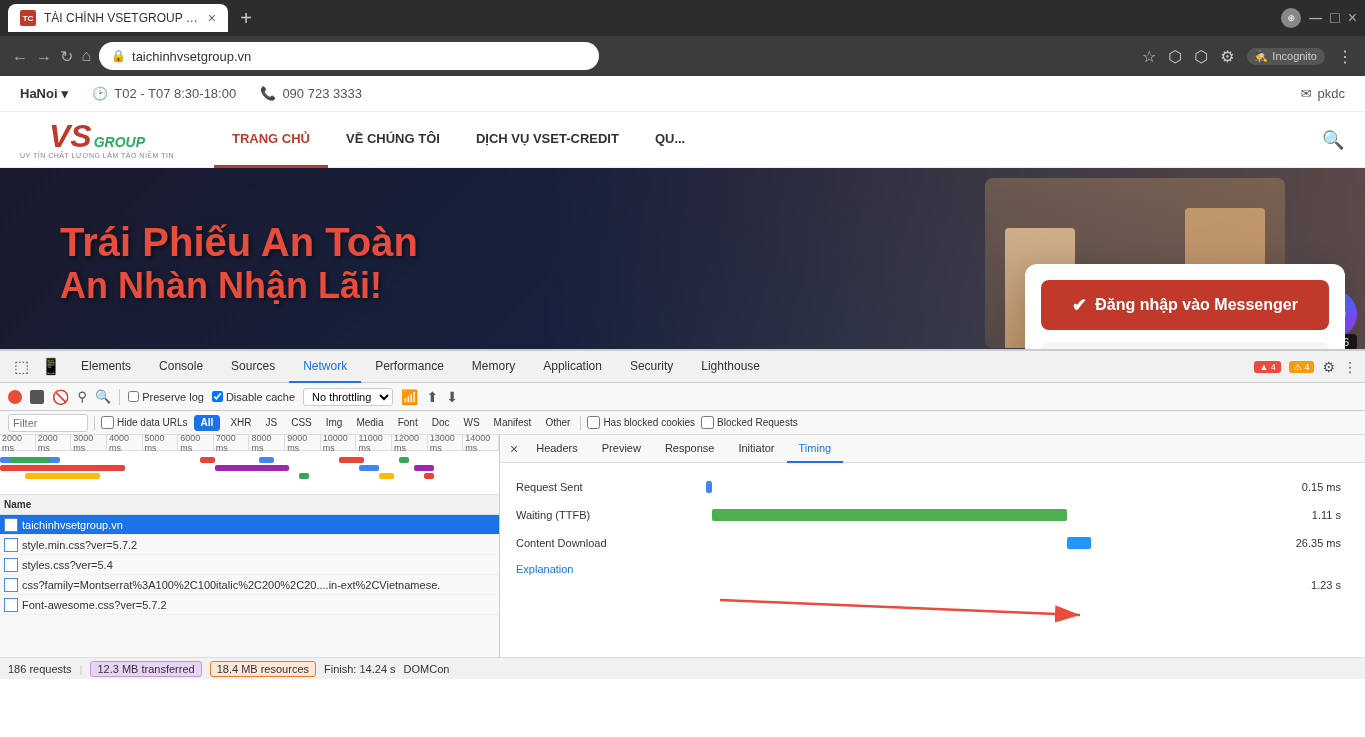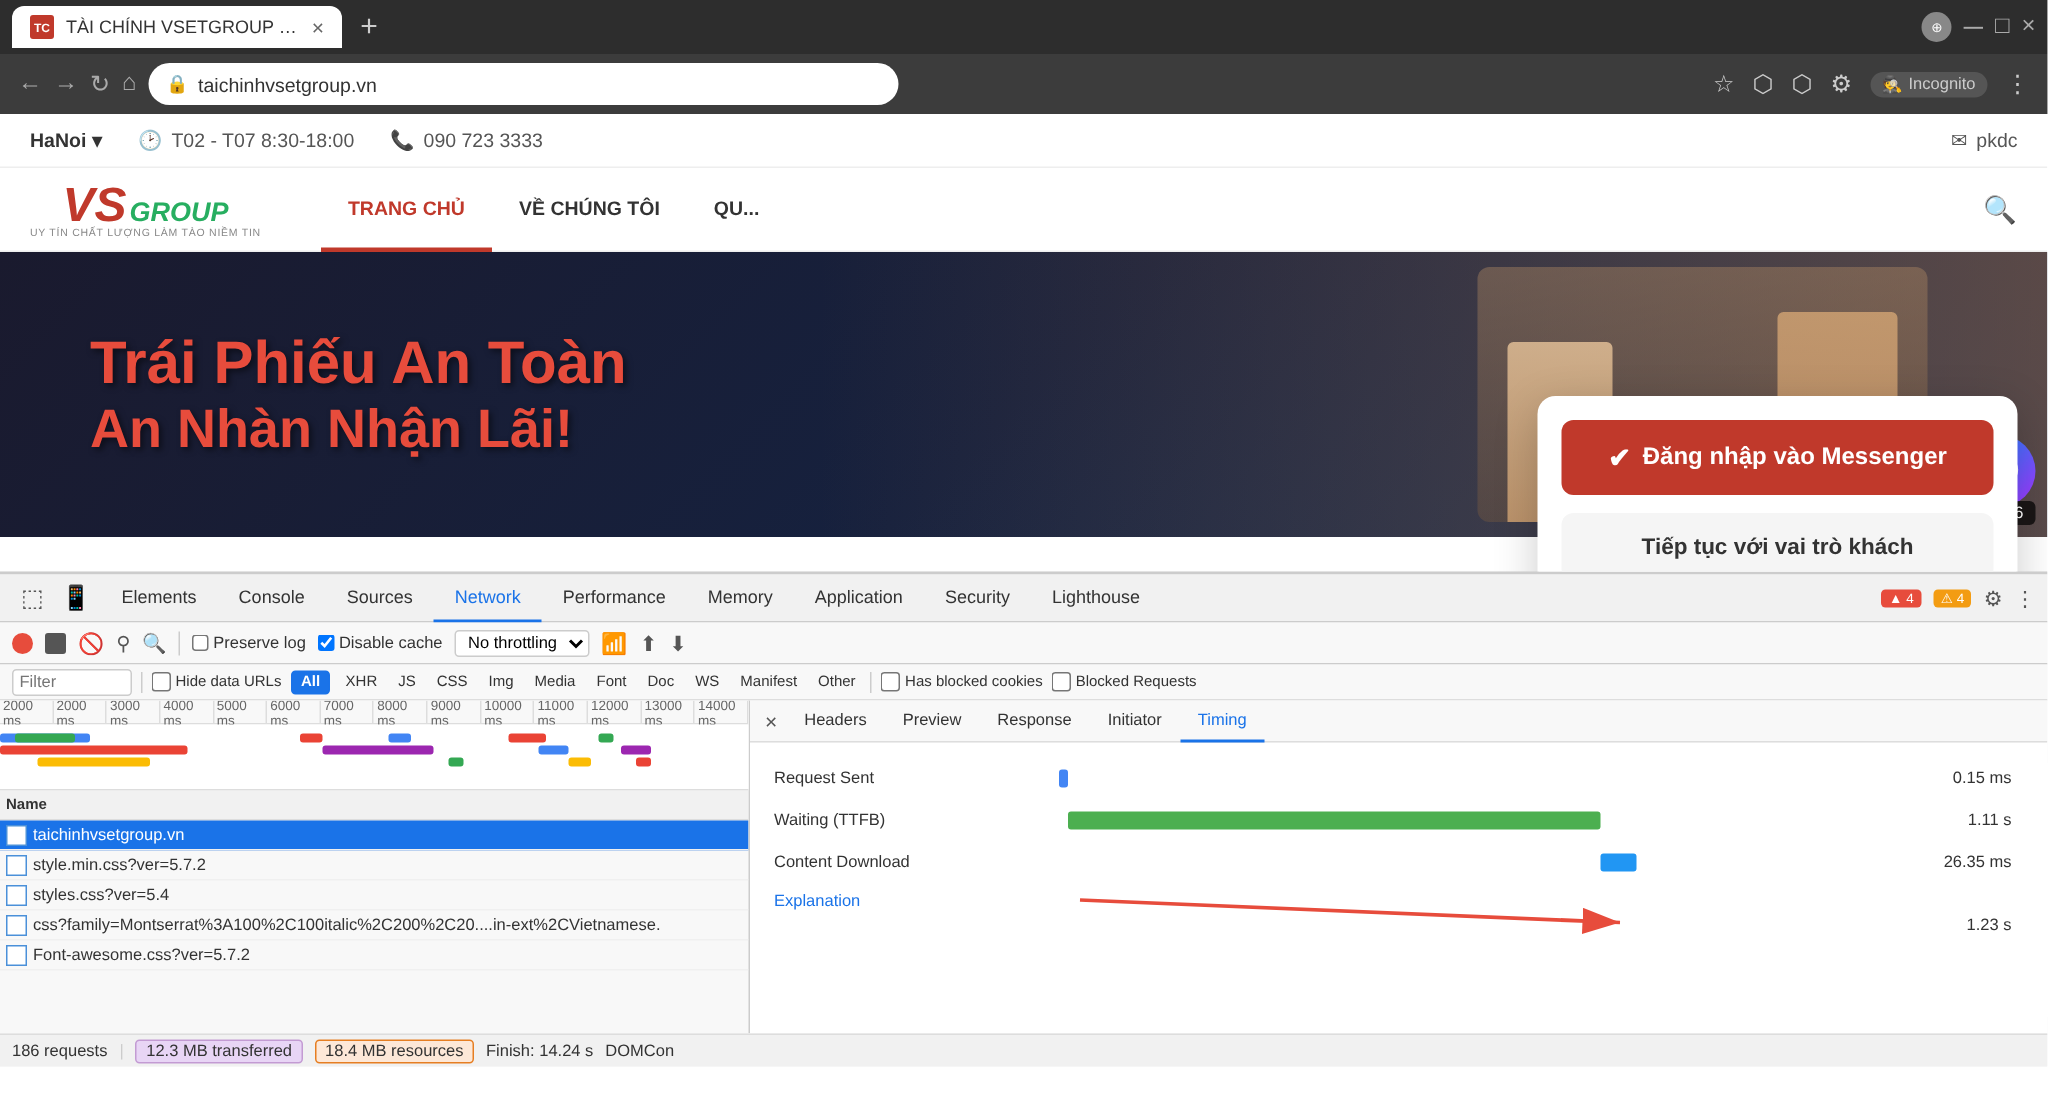--- a/index.html
+++ b/index.html
@@ -124,21 +124,21 @@
     .status-highlight.orange { background: #fde8d8; border-color: #e67e22; }
 
     
     ::-webkit-scrollbar { width: 6px; height: 6px; }
     ::-webkit-scrollbar-thumb { background: #ccc; border-radius: 3px; }
 
     .hero-container { position: relative; height: 190px; }
 
     .site-logo-wrapper { display: flex; flex-direction: column; align-items: center; }
     .logo-vs { color: #c0392b; font-size: 32px; font-weight: 900; font-style: italic; line-height: 1; }
-    .logo-text-green { color: #27ae60; font-size: 18px; font-weight: 900; font-style: italic; line-height: 1; }
+    .logo-text-green { color: #27ae60; font-size: 14px; font-weight: 900; font-style: italic; line-height: 1; }
     .logo-tagline { font-size: 7px; color: #888; text-align: center; letter-spacing: 0.5px; }
   </style>
 </head>
 <body>
 
 <div class="browser-chrome">
 
   <div class="tab-bar">
     <div class="tab">
       <div class="tab-favicon">
@@ -172,21 +172,21 @@
       <span class="chrome-icon">⚙</span>
       <div class="incognito-badge">
         <span>🕵</span>
         <span>Incognito</span>
       </div>
       <span class="chrome-icon">⋮</span>
     </div>
   </div>
 </div>
 
-<div style="position: relative; height: 305px; overflow: hidden;">
+<div style="position: relative; height: 273px; overflow: hidden;">
 
   <div class="site-topbar">
     <div class="location">
       <span>HaNoi</span>
       <span>▾</span>
     </div>
     <div class="hours">
       <span>🕑</span>
       <span>T02 - T07 8:30-18:00</span>
     </div>
@@ -206,20 +206,21 @@
         <div style="display:flex; align-items:baseline; gap:2px;">
           <span class="logo-vs">VS</span>
           <span class="logo-text-green">GROUP</span>
         </div>
         <span class="logo-tagline">UY TÍN CHẤT LƯỢNG LÀM TÀO NIỀM TIN</span>
       </div>
     </div>
     <div class="nav-links">
       <a class="nav-link active">TRANG CHỦ</a>
       <a class="nav-link">VỀ CHÚNG TÔI</a>
+      <a class="nav-link">DỊCH VỤ VSET-CREDIT</a>
       <a class="nav-link">QU...</a>
     </div>
     <span class="site-search">🔍</span>
   </div>
 
   <div class="hero-container">
     <div class="hero">
       <div class="hero-bg"></div>
       <div class="hero-text">
         <div class="hero-line1">Trái Phiếu An Toàn</div>

